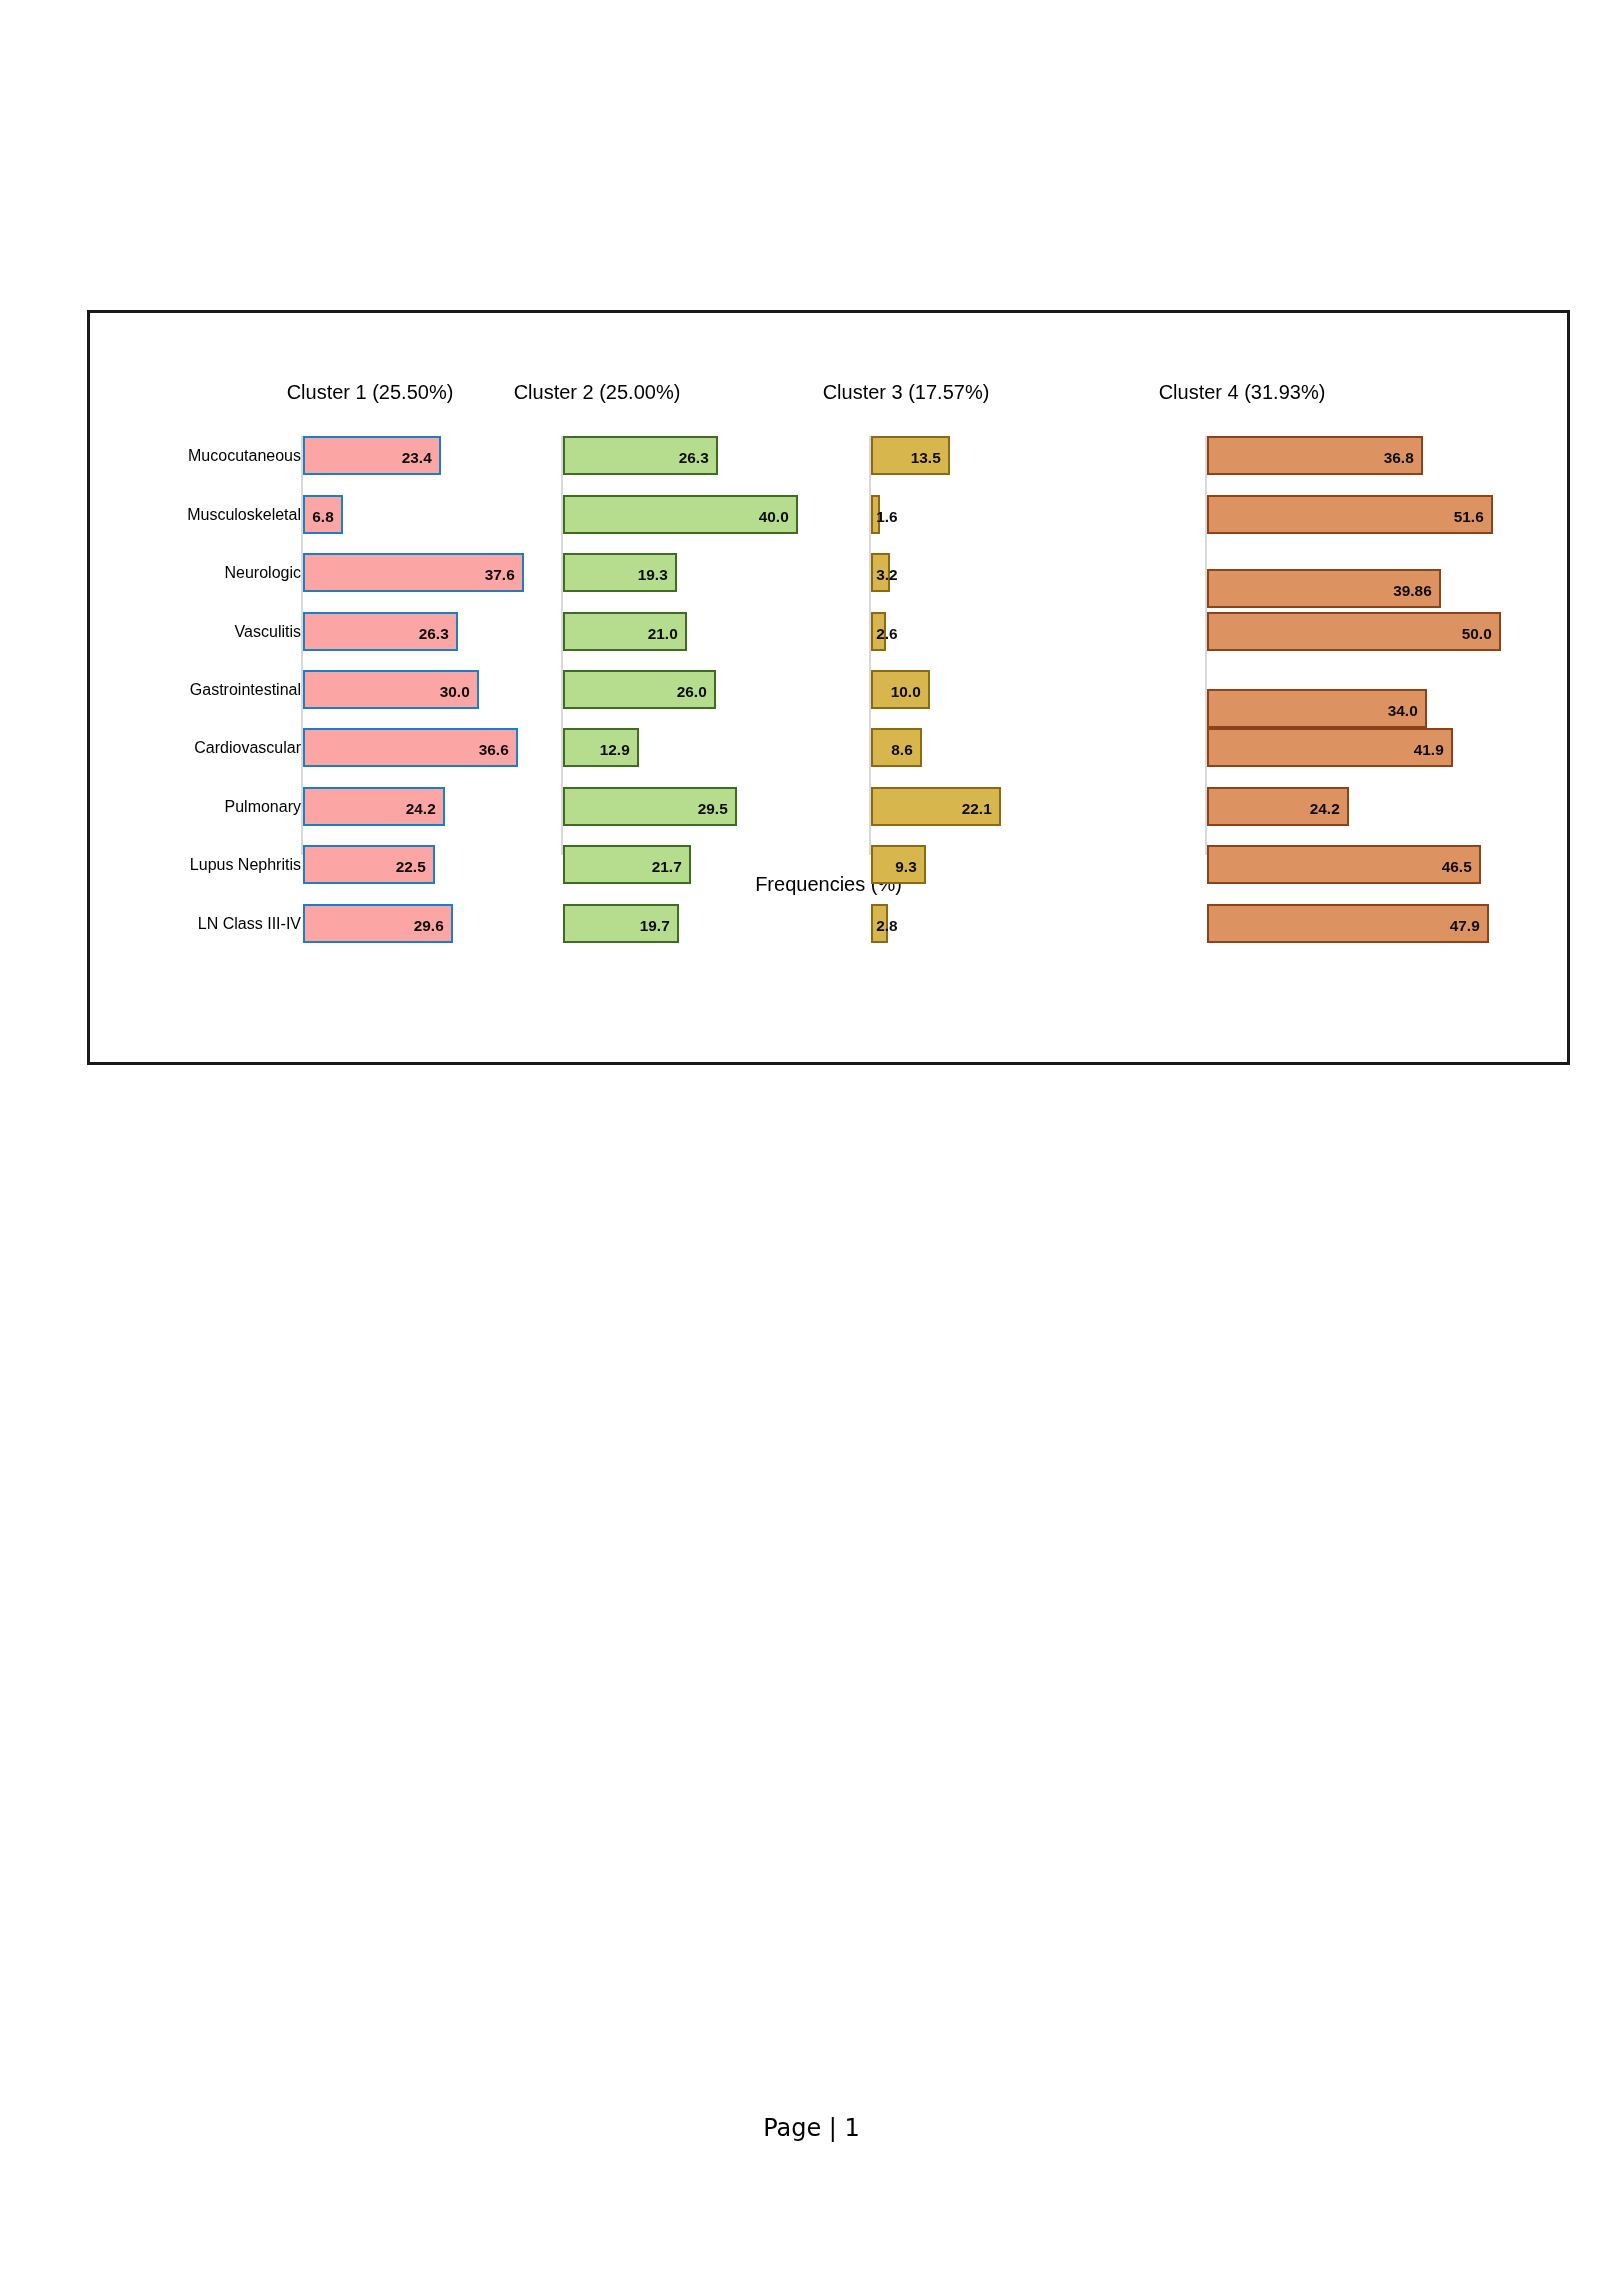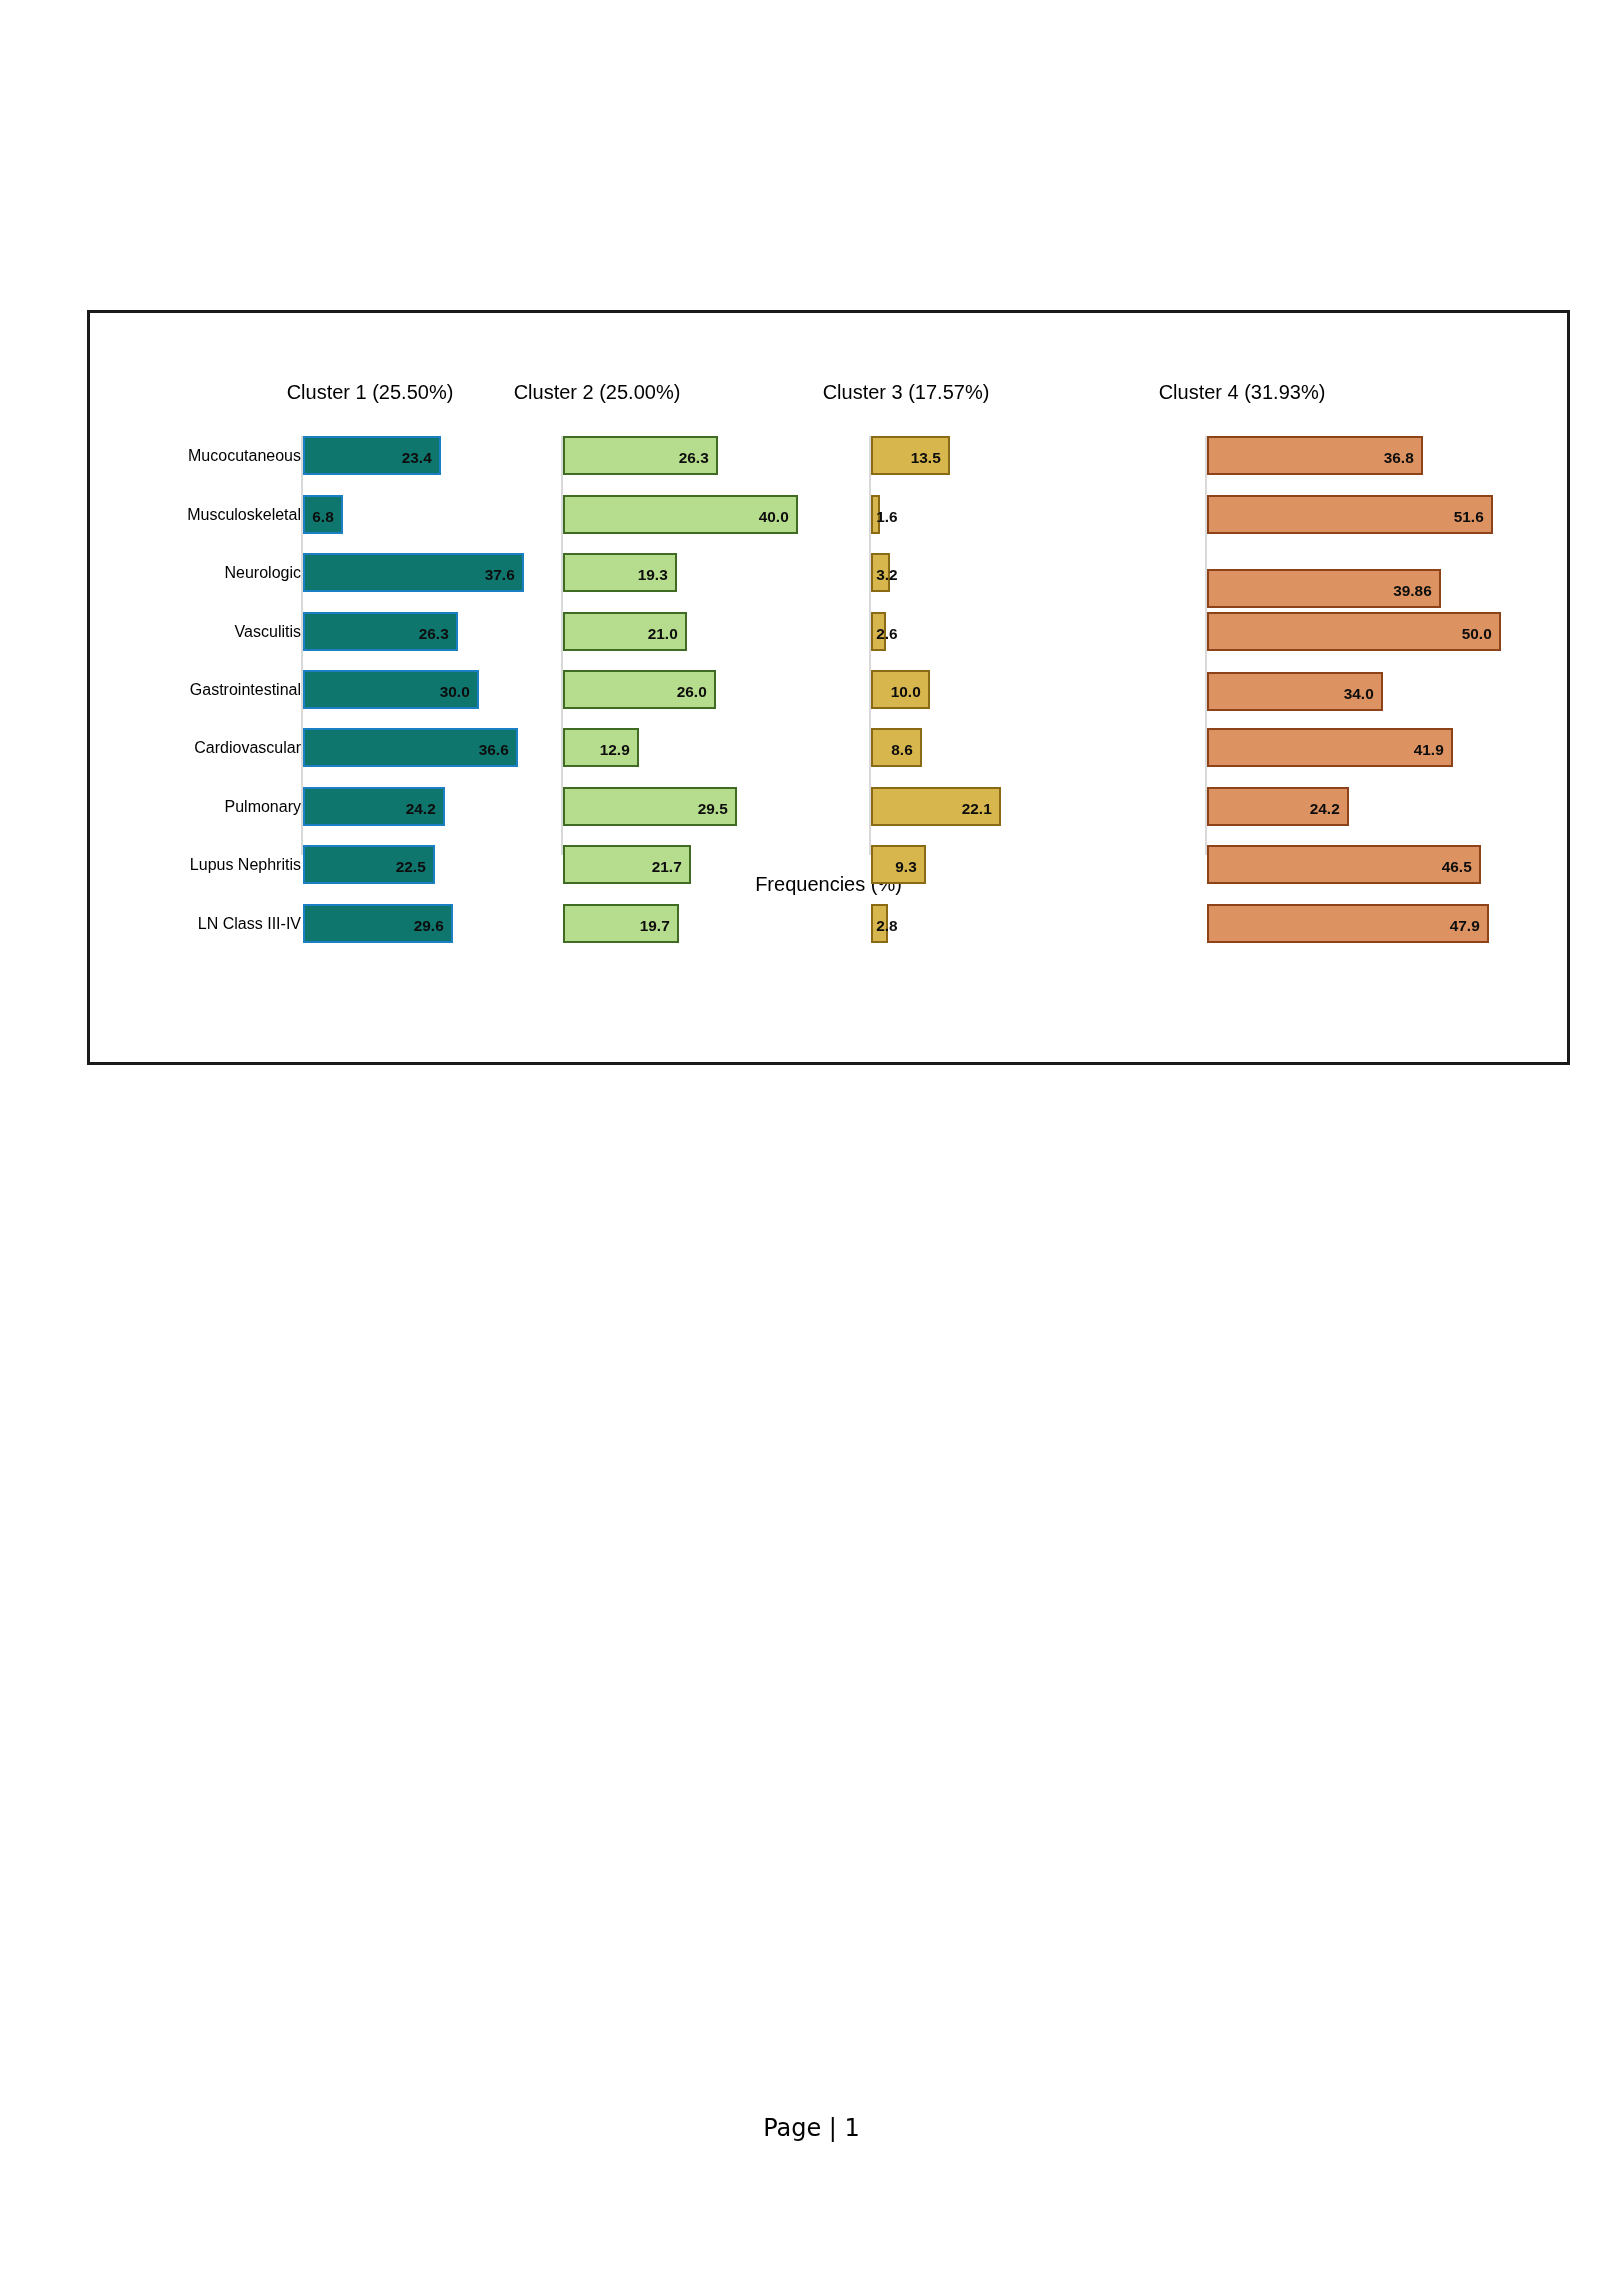--- a/index.html
+++ b/index.html
@@ -103,21 +103,21 @@
     font-size: 15.4px;
     font-weight: bold;
     color: #0d0d0d;
     white-space: nowrap;
   }
   .bar-value.overflow-inset {
     right: auto;
     left: 3.2px;
   }
 
-  .bar.c1 { background: #0f766e; border-color: #1b7fc4; }
+  .bar.c1 { background: #fca5a5; border-color: #1b7fc4; }
   .bar.c2 { background: #b6dc8d; border-color: #3f6b23; }
   .bar.c3 { background: #d7b64e; border-color: #8a6a14; }
   .bar.c4 { background: #dd9361; border-color: #8d431a; }
 
   
   .axis-caption {
     position: absolute;
     top: 560px;
     left: 0;
     width: 100%;
@@ -250,21 +250,21 @@
         </div>
         <div class="bar c4" style="left: 1117px; top: 182px; width: 286px;">
           <span class="bar-value">51.6</span>
         </div>
         <div class="bar c4" style="left: 1117px; top: 256px; width: 234px;">
           <span class="bar-value">39.86</span>
         </div>
         <div class="bar c4" style="left: 1117px; top: 299px; width: 294px; padding-left: 22px;">
           <span class="bar-value">50.0</span>
         </div>
-        <div class="bar c4" style="left: 1117px; top: 359px; width: 176px; padding-left: 8px;">
+        <div class="bar c4" style="left: 1117px; top: 376px; width: 220px; padding-left: 8px;">
           <span class="bar-value">34.0</span>
         </div>
         <div class="bar c4" style="left: 1117px; top: 415px; width: 246px;">
           <span class="bar-value">41.9</span>
         </div>
         <div class="bar c4" style="left: 1117px; top: 474px; width: 142px;">
           <span class="bar-value">24.2</span>
         </div>
         <div class="bar c4" style="left: 1117px; top: 532px; width: 274px;">
           <span class="bar-value">46.5</span>

